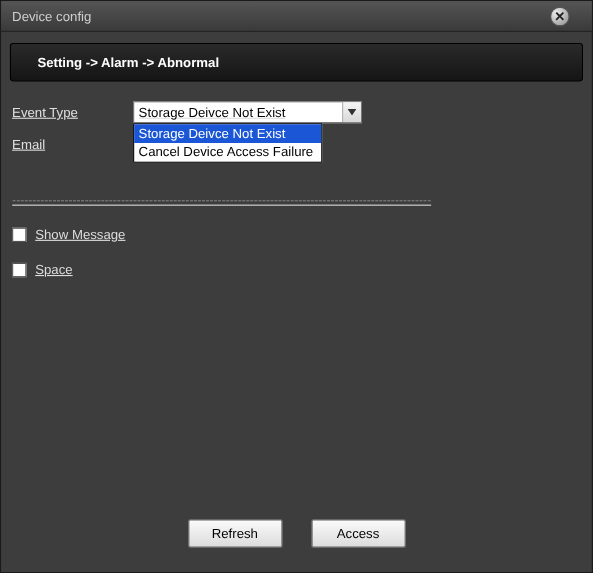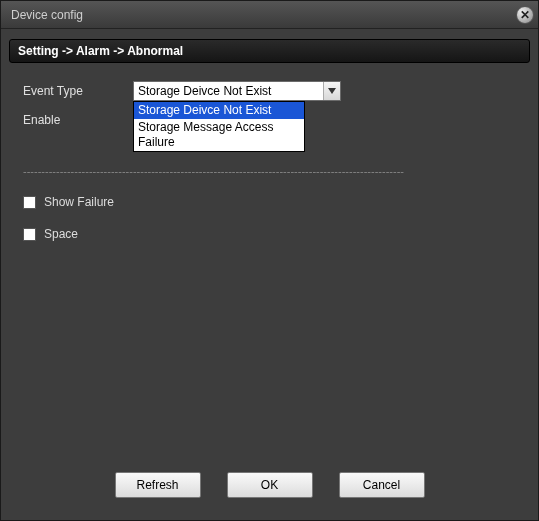--- a/index.html
+++ b/index.html
@@ -15,57 +15,58 @@
     border: 1px solid #1a1a1a;
     position: relative;
   }
   .titlebar {
     height: 28px;
     background: linear-gradient(#555, #3a3a3a);
     border-bottom: 1px solid #222;
     display: flex;
     align-items: center;
     justify-content: space-between;
-    padding: 0 4px 0 10px;
+    padding: 0 20px 0 10px;
     color: #cfcfcf;
     font-size: 12px;
     text-align: right;
   }
   .close-btn {
     width: 18px;
     height: 18px;
     border-radius: 50%;
     background: radial-gradient(circle at 30% 30%, #eee, #888);
     display: flex;
     align-items: center;
     justify-content: center;
     font-size: 12px;
     font-weight: bold;
     color: #222;
     cursor: pointer;
     border: 1px solid #555;
   }
   .breadcrumb-bar {
     margin: 10px 8px 0 8px;
-    height: 24px;
+    height: 35px;
     background: linear-gradient(#2a2a2a, #151515);
     border: 1px solid #000;
     border-radius: 3px;
     color: #fff;
     font-size: 12px;
     font-weight: bold;
     display: flex;
     align-items: center;
-    padding: 0 8px;
+    padding: 0 24px;
   }
   .content {
-    padding: 18px 18px 0 22px;
+    padding: 18px 18px 0 10px;
     color: #ddd;
     font-size: 12px;
     position: relative;
+    text-decoration: underline;
   }
   .row {
     display: flex;
     align-items: center;
     margin-bottom: 12px;
   }
   .label-col {
     width: 110px;
     color: #e0e0e0;
   }
@@ -196,45 +197,44 @@
         <div class="combo-display">
           <span>Storage Deivce Not Exist</span>
           <div class="combo-arrow">
             <svg viewBox="0 0 8 6">
                 <path d="M0 0 L8 0 L4 6 Z" fill="#333"></path>
               </svg>
           </div>
         </div>
         <div class="dropdown">
           <div class="dropdown-item selected">Storage Deivce Not Exist</div>
-          <div class="dropdown-item">Storage Message Access Failure</div>
+          <div class="dropdown-item">Cancel Device Access Failure</div>
         </div>
       </div>
     </div>
 
     <div class="row">
-      <div class="label-col">Enable</div>
+      <div class="label-col">Email</div>
     </div>
 
     <div class="divider">--------------------------------------------------------------------------------------------------------</div>
 
     <div class="check-row">
       <div class="checkbox"></div>
-      <span>Show Failure</span>
+      <span>Show Message</span>
     </div>
 
     <div class="check-row">
       <div class="checkbox"></div>
       <span>Space</span>
     </div>
 
     <div style="height:34px"></div>
 
 
   </div>
 
   <div class="button-row">
     <div class="btn">Refresh</div>
-    <div class="btn">OK</div>
-    <div class="btn">Cancel</div>
+    <div class="btn">Access</div>
   </div>
 
 </div>
 
 </body></html>

